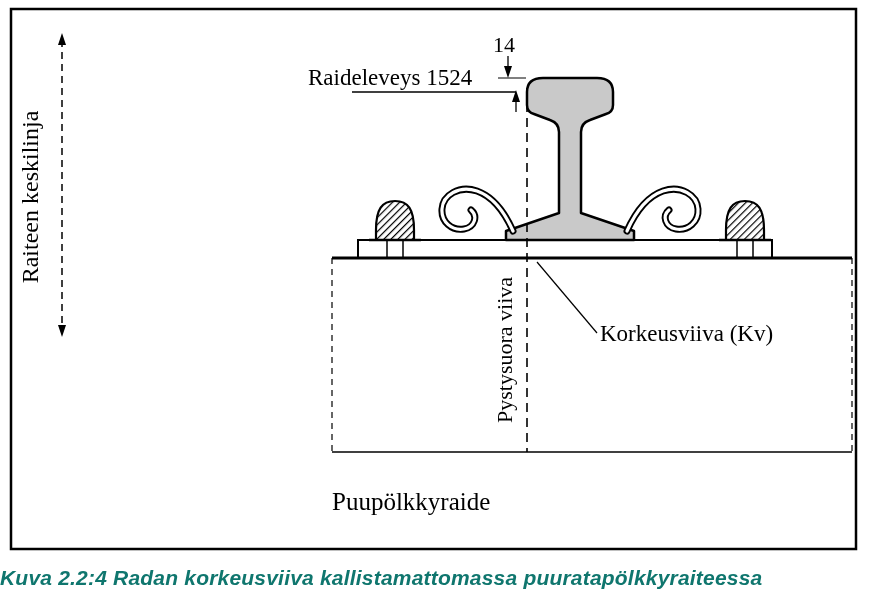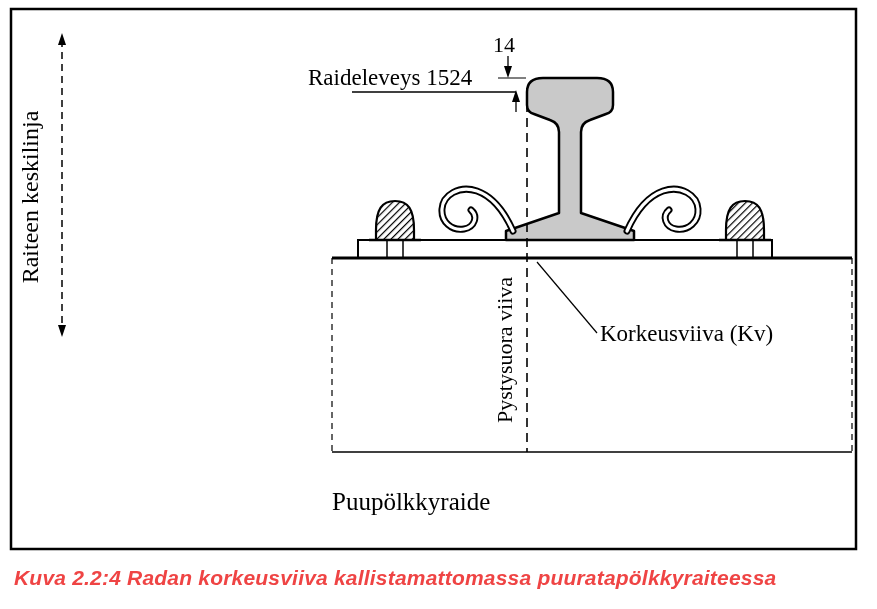--- a/index.html
+++ b/index.html
@@ -16,28 +16,28 @@
     height: 609px;
     background: #ffffff;
     overflow: hidden;
   }
   svg text {
     font-family: "Liberation Serif", serif;
     fill: #000000;
   }
   .caption {
     position: absolute;
-    left: 14px;
+    left: 0;
     top: 566px;
     width: 860px;
     font-family: "Liberation Sans", sans-serif;
     font-style: italic;
     font-weight: 600;
     font-size: 21px;
-    color: #ef4444;
+    color: #0f766e;
     letter-spacing: 0.2px;
   }
 </style>
 </head>
 <body>
 
 <div class="stage">
 
   <svg width="877" height="556" viewBox="0 0 877 556">
 

